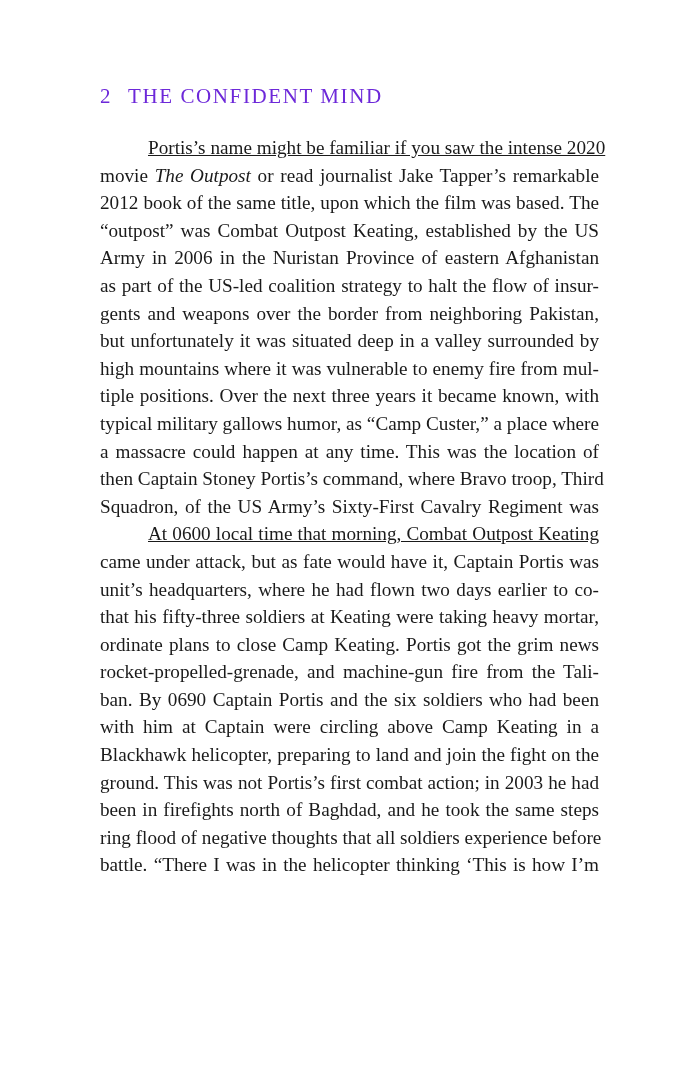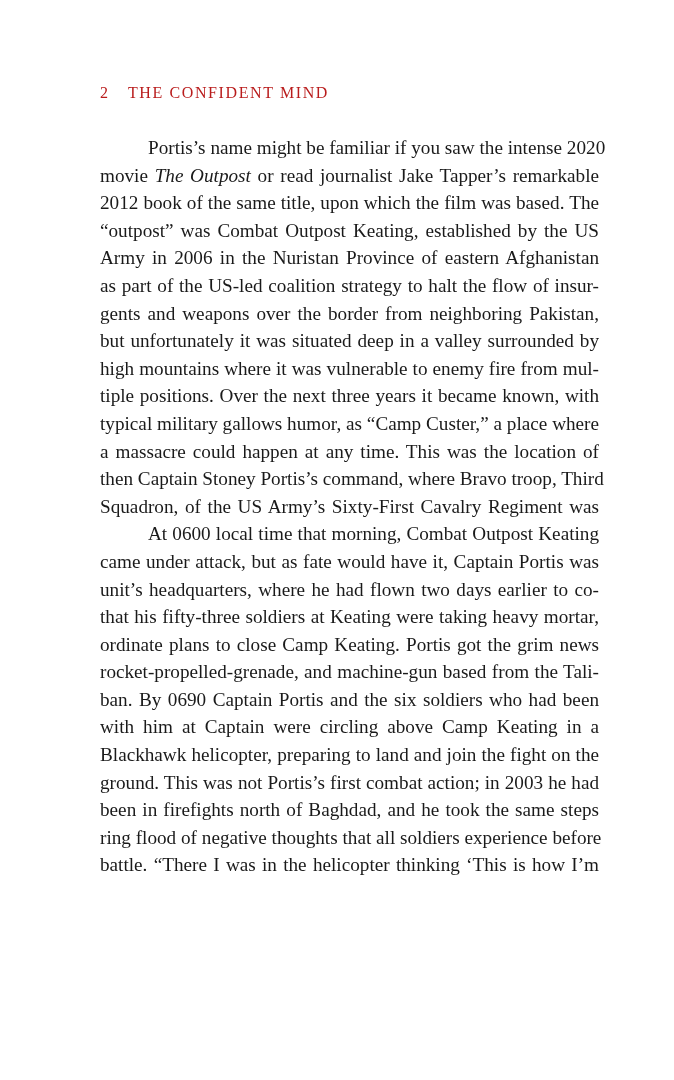--- a/index.html
+++ b/index.html
@@ -12,23 +12,23 @@
       height: 1080px;
       position: relative;
       overflow: hidden;
       font-family: "Liberation Serif", "DejaVu Serif", serif;
       color: #1a1a1a;
     }
     .running-head {
       position: absolute;
       left: 100px;
       top: 84px;
-      font-size: 16px;
+      font-size: 21px;
       letter-spacing: 1.6px;
-      color: #b91c1c;
+      color: #6d28d9;
       white-space: nowrap;
     }
     .running-head .page-num {
       display: inline-block;
       width: 28px;
     }
     .body-text {
       position: absolute;
       left: 100px;
       top: 134px;
@@ -43,20 +43,21 @@
       height: 27.6px;
       white-space: nowrap;
       text-align: justify;
       text-align-last: justify;
     }
     .body-text .line.last {
       text-align-last: left;
     }
     .body-text .line.indent {
       text-indent: 48px;
+      text-decoration: underline;
     }
     em { font-style: italic; }
   </style>
 </head>
 <body>
 
 <div class="running-head">
   <span class="page-num">2</span><span>THE CONFIDENT MIND</span>
 </div>
 
@@ -76,21 +77,21 @@
     <span class="line">a massacre could happen at any time. This was the location of</span>
     <span class="line">then Captain Stoney Portis’s command, where Bravo troop, Third</span>
     <span class="line">Squadron, of the US Army’s Sixty-First Cavalry Regiment was</span>
   </div>
   <div>
     <span class="line indent">At 0600 local time that morning, Combat Outpost Keating</span>
     <span class="line">came under attack, but as fate would have it, Captain Portis was</span>
     <span class="line">unit’s headquarters, where he had flown two days earlier to co-</span>
     <span class="line">that his fifty-three soldiers at Keating were taking heavy mortar,</span>
     <span class="line">ordinate plans to close Camp Keating. Portis got the grim news</span>
-    <span class="line">rocket-propelled-grenade, and machine-gun based from the Tali-</span>
+    <span class="line">rocket-propelled-grenade, and machine-gun fire from the Tali-</span>
     <span class="line">ban. By 0690 Captain Portis and the six soldiers who had been</span>
     <span class="line">with him at Captain were circling above Camp Keating in a</span>
     <span class="line">Blackhawk helicopter, preparing to land and join the fight on the</span>
     <span class="line">ground. This was not Portis’s first combat action; in 2003 he had</span>
     <span class="line">been in firefights north of Baghdad, and he took the same steps</span>
     <span class="line">ring flood of negative thoughts that all soldiers experience before</span>
     <span class="line">battle. “There I was in the helicopter thinking ‘This is how I’m</span>
   </div>
 </div>
 

